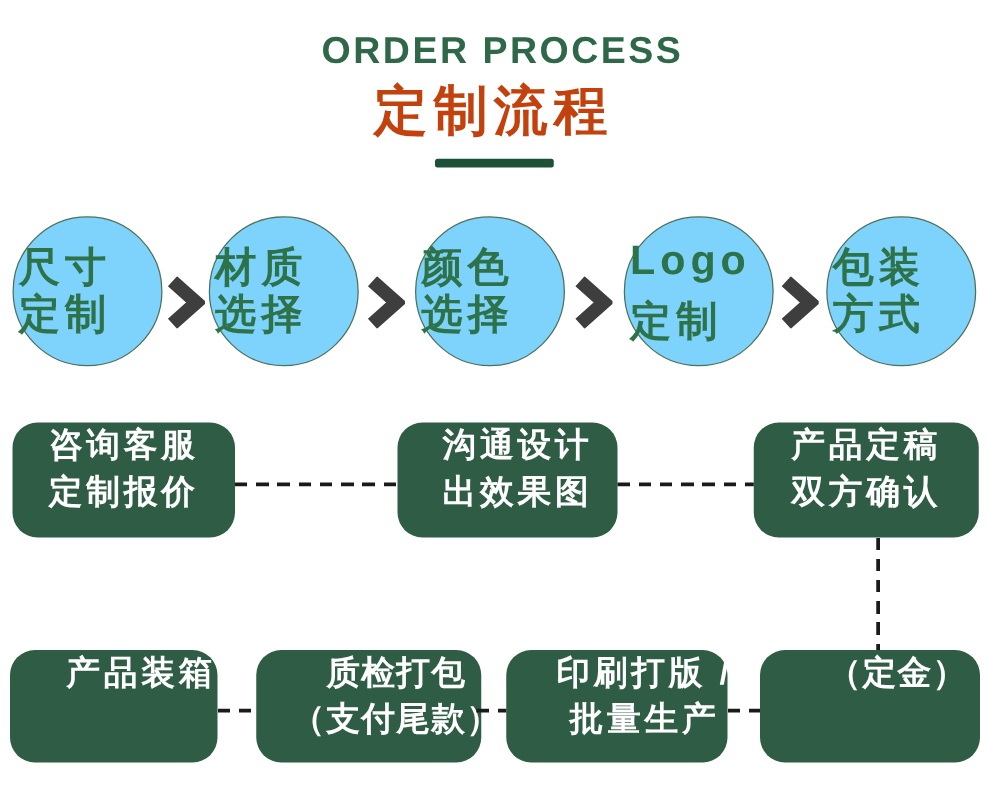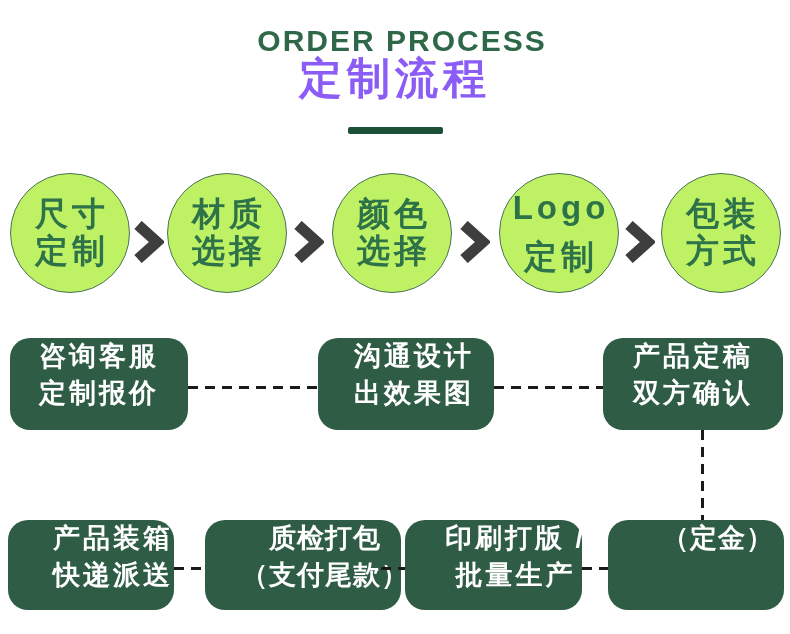--- a/index.html
+++ b/index.html
@@ -17,45 +17,45 @@
     left: 0; right: 0; top: 24px;
     text-align: center;
     font-size: 30px;
     font-weight: 600;
     letter-spacing: 2px;
     color: #2e6849;
     padding-left: 14px;
   }
   .title {
     position: absolute;
-    left: 0; right: 0; top: 50px;
+    left: 0; right: 0; top: 60px;
     text-align: center;
     font-size: 43px;
     font-weight: 700;
     letter-spacing: 5px;
-    color: #8b5cf6;
+    color: #c2410c;
   }
   .title-underline {
     position: absolute;
     left: 348px; top: 127px;
     width: 95px; height: 7px;
     background: #1d5137;
     border-radius: 2px;
   }
   
   .circle {
     position: absolute;
     top: 173px;
     width: 120px; height: 120px;
     border: 1.5px solid #4b7158;
     border-radius: 50%;
-    background: #bef264;
+    background: #7dd3fc;
     display: flex;
     flex-direction: column;
-    align-items: center;
+    align-items: flex-start;
     justify-content: center;
   }
   .circle-line {
     font-size: 33px;
     font-weight: 700;
     color: #2e7249;
     letter-spacing: 4px;
     line-height: 1.12;
     text-indent: 4px; 
     white-space: nowrap;
@@ -92,21 +92,21 @@
     letter-spacing: 3px;
     line-height: 37px;
     white-space: nowrap;
   }
   .mid  { top: 338px; height: 92px; }
   .bot  { top: 520px; height: 90px; padding-left: 44px; }
   .m1 { left: 10px;  width: 178px; }
   .m2 { left: 318px; width: 176px; padding-left: 16px; }
   .m3 { left: 603px; width: 180px; }
   .b1 { left: 8px;   width: 166px; }
-  .b2 { left: 205px; width: 196px; }
+  .b2 { left: 205px; width: 180px; }
   .b2 .box-line, .b4 .box-line { letter-spacing: 1px; }
   .b3 { left: 405px; width: 177px; }
   .b4 { left: 608px; width: 176px; }
   
   .dash-h {
     position: absolute;
     height: 3px;
     background: repeating-linear-gradient(90deg, #1a1a1a 0 10px, transparent 10px 17px);
   }
   .dash-v {
@@ -171,21 +171,20 @@
     <div class="box-line">沟通设计</div>
     <div class="box-line">出效果图</div>
   </div>
   <div class="box mid m3">
     <div class="box-line">产品定稿</div>
     <div class="box-line">双方确认</div>
   </div>
 
   <div class="box bot b1">
     <div class="box-line">产品装箱</div>
-    <div class="box-line">快递派送</div>
   </div>
   <div class="box bot b2">
     <div class="box-line">质检打包</div>
     <div class="box-line">（支付尾款）</div>
   </div>
   <div class="box bot b3">
     <div class="box-line">印刷打版 /</div>
     <div class="box-line">批量生产</div>
   </div>
   <div class="box bot b4">

